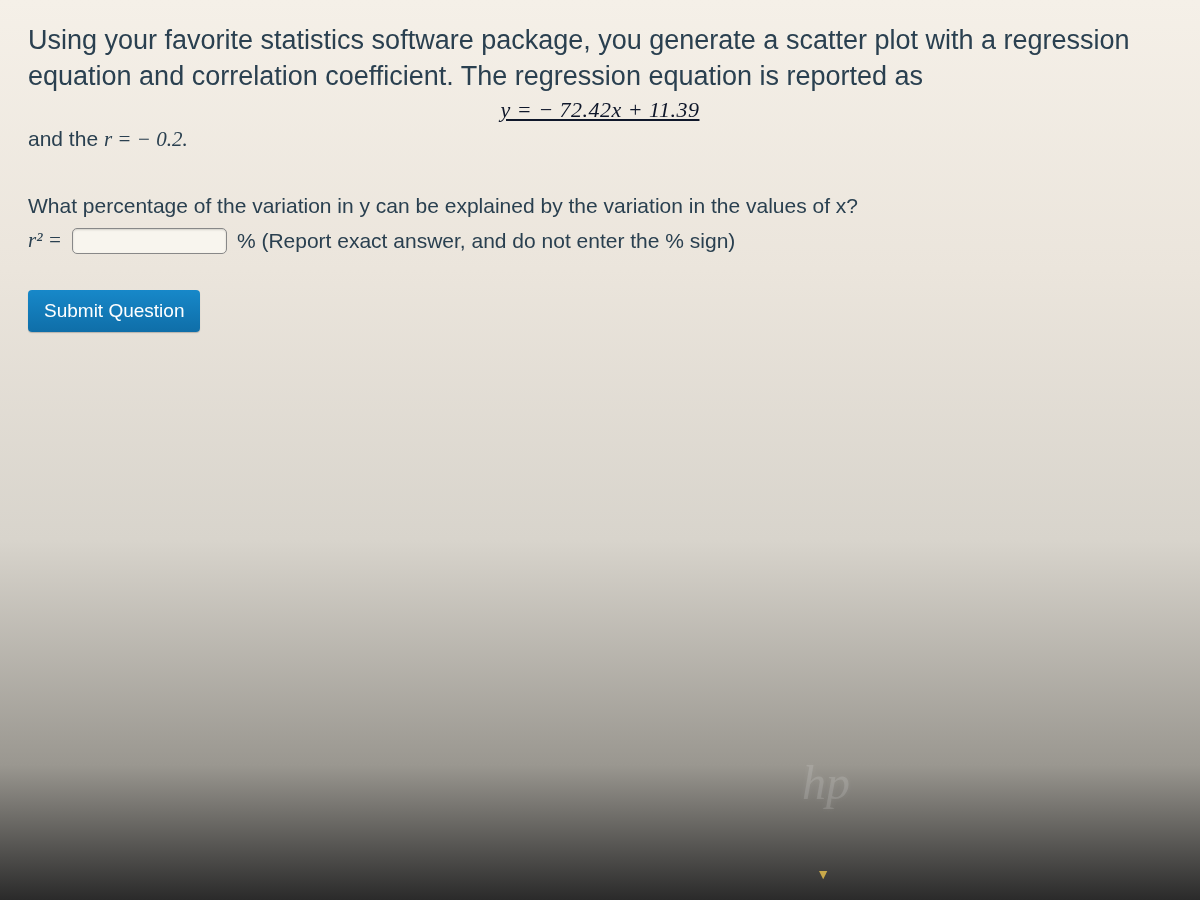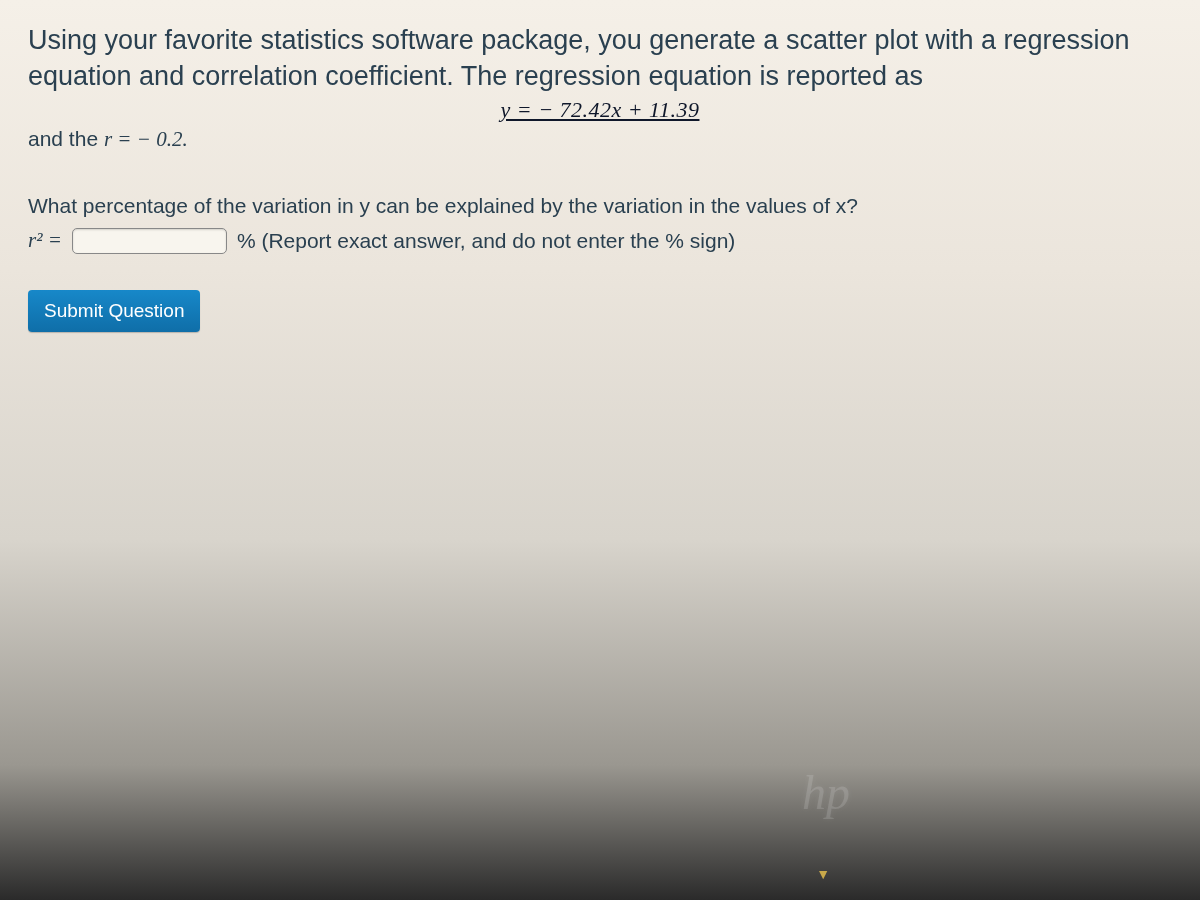--- a/index.html
+++ b/index.html
@@ -74,21 +74,21 @@
       border: none;
       border-radius: 4px;
       padding: 10px 16px;
       font-size: 19px;
       font-family: "Segoe UI", Arial, sans-serif;
       cursor: pointer;
       box-shadow: 0 1px 1px rgba(0,0,0,0.2);
     }
     .hp-logo {
       position: absolute;
-      bottom: 80px;
+      bottom: 90px;
       right: 350px;
       font-family: "Brush Script MT", cursive;
       font-style: italic;
       font-size: 48px;
       color: rgba(220,220,220,0.18);
       text-shadow: 0 0 6px rgba(255,255,255,0.08);
       user-select: none;
     }
     .scroll-indicator {
       position: absolute;

